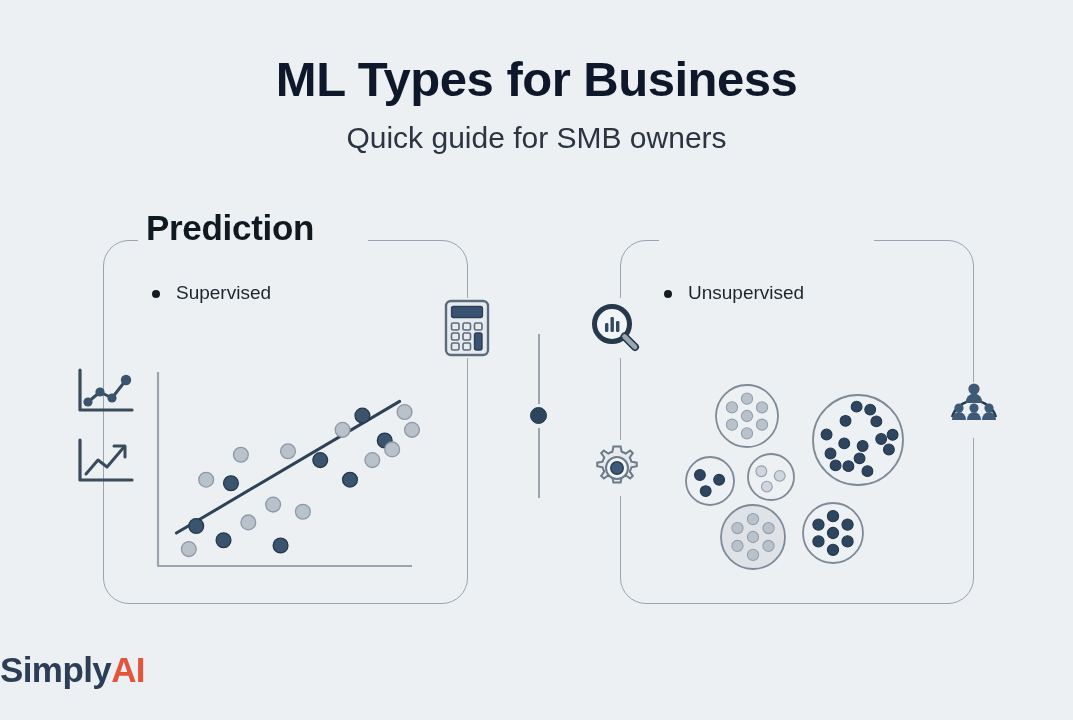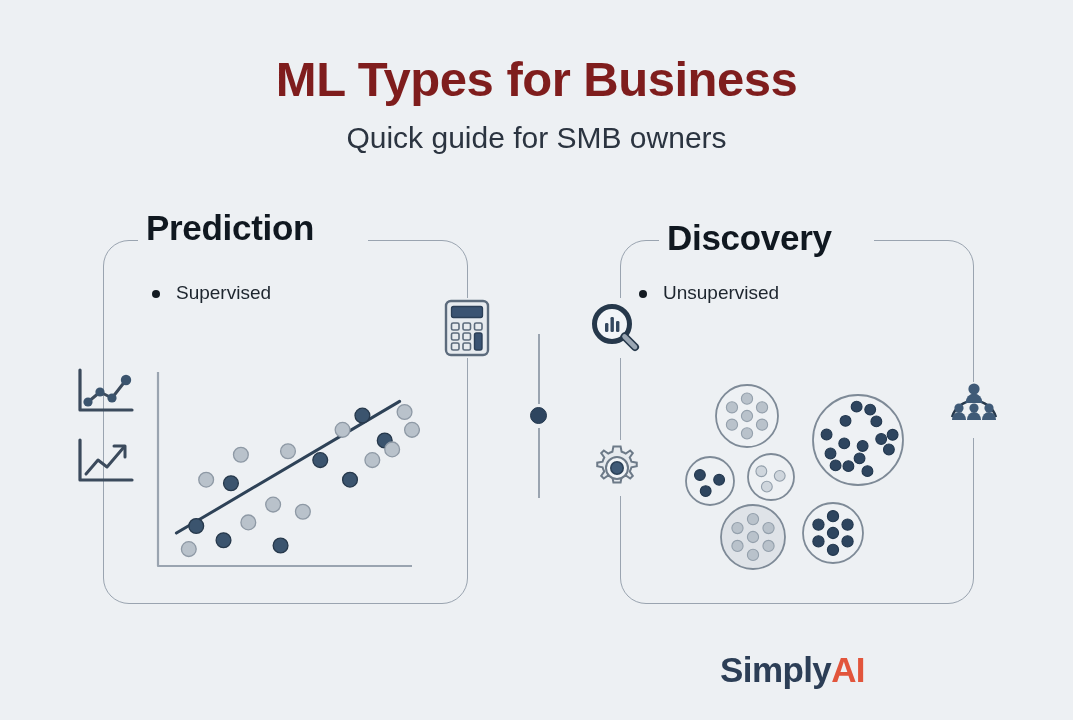--- a/index.html
+++ b/index.html
@@ -18,21 +18,21 @@
   }
 
   
   #title {
     position: absolute;
     top: 52px; left: 0; width: 1073px;
     text-align: center;
     font-size: 49px;
     font-weight: 700;
     letter-spacing: -0.5px;
-    color: #7f1d1d;
+    color: #0f172a;
     line-height: 1.12;
   }
   #subtitle {
     position: absolute;
     top: 120px; left: 0; width: 1073px;
     text-align: center;
     font-size: 30px;
     font-weight: 400;
     color: #2b3440;
     line-height: 1.2;
@@ -62,21 +62,21 @@
   }
   #heading-prediction { left: 146px; top: 208px; }
   #heading-discovery  { left: 667px; top: 218px; }
 
   
   .bullets {
     position: absolute;
     list-style: none;
   }
   #bullets-left  { left: 150px; top: 272px; }
-  #bullets-right { left: 637px; top: 272px; }
+  #bullets-right { left: 662px; top: 272px; }
   .bullets li {
     position: relative;
     padding-left: 26px;
     font-size: 19px;
     font-weight: 400;
     color: #1d252e;
     line-height: 42px;
     white-space: nowrap;
   }
   .bullets li::before {
@@ -110,21 +110,21 @@
     border: 1.5px solid #24384e;
   }
 
   
   .icon { position: absolute; }
 
   
   #logo {
     position: absolute;
     top: 650px; left: 0; width: 865px;
-    text-align: right;
+    text-align: left;
     font-size: 35px;
     font-weight: 700;
     letter-spacing: -0.6px;
   }
   #logo-simply { color: #2c3e56; }
   #logo-ai     { color: #e2553c; }
 
   
   #scatter { position: absolute; left: 150px; top: 368px; width: 270px; height: 205px; }
 </style>
@@ -140,21 +140,20 @@
   <div class="frame" id="frame-right"></div>
 
   <div class="mask" style="left:138px;  top:232px; width:230px; height:18px;"></div>
   <div class="mask" style="left:659px;  top:232px; width:215px; height:18px;"></div>
   <div class="mask" style="left:458px;  top:298px; width:20px;  height:60px;"></div>
   <div class="mask" style="left:611px;  top:298px; width:20px;  height:60px;"></div>
   <div class="mask" style="left:611px;  top:440px; width:20px;  height:56px;"></div>
   <div class="mask" style="left:964px;  top:382px; width:20px;  height:56px;"></div>
 
   <div class="panel-heading" id="heading-prediction">Prediction</div>
-  <div class="panel-heading" id="heading-discovery">Discovery</div>
 
   <ul class="bullets" id="bullets-left">
     <li>Supervised</li>
   </ul>
   <ul class="bullets" id="bullets-right">
     <li>Unsupervised</li>
   </ul>
 
   <div class="icon" style="left:74px; top:366px; width:62px; height:52px;">
     <svg width="62" height="52" viewBox="0 0 62 52">

